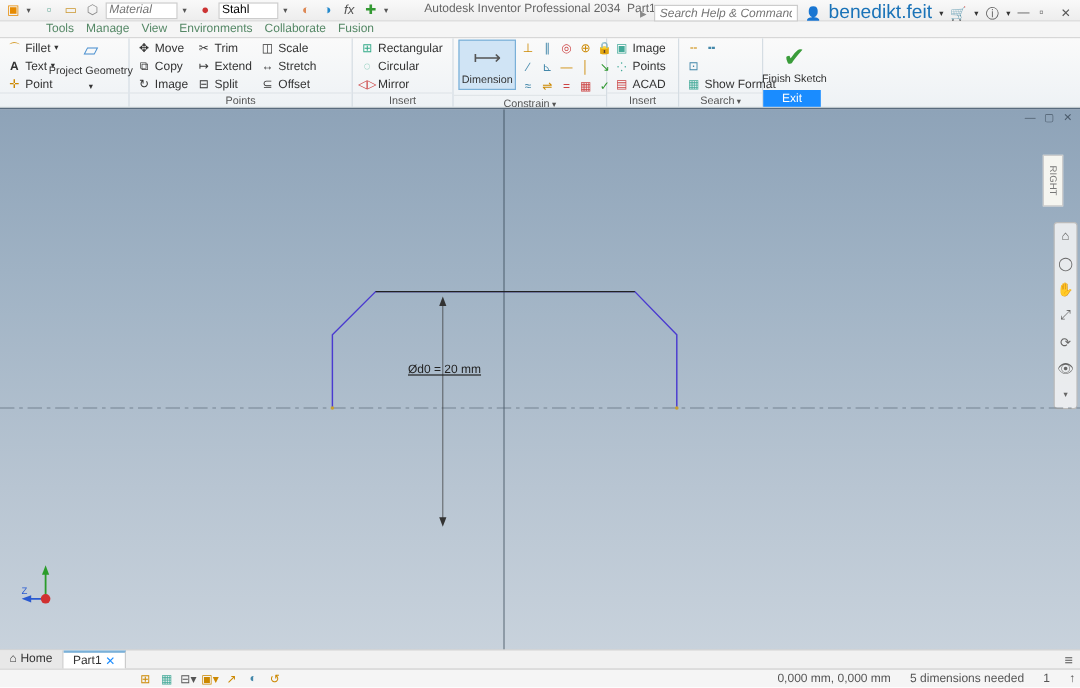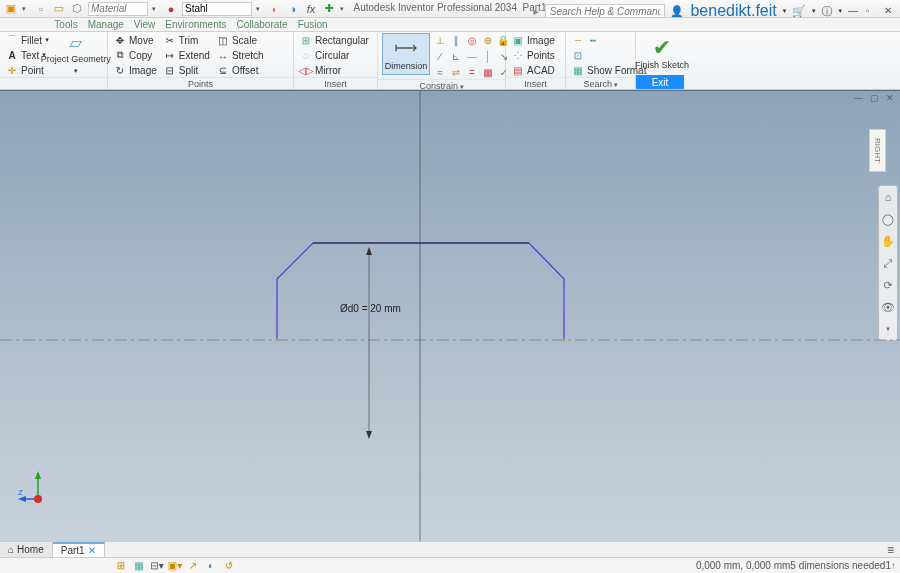--- a/index.html
+++ b/index.html
@@ -3,30 +3,30 @@
 <meta charset="utf-8">
 <style>
 * { box-sizing: border-box; margin: 0; padding: 0; font-family: "Segoe UI", Arial, sans-serif; }
 body { width: 900px; height: 573px; overflow: hidden; background: #fff; font-size: 11px; color: #333; }
 
 
 .qat { display: flex; align-items: center; height: 18px; background: linear-gradient(#f9f9f9,#ededed); border-bottom: 1px solid #d0d0d0; padding: 0 4px; gap: 4px; }
 .qat .icon { width: 14px; height: 14px; display: inline-flex; align-items: center; justify-content: center; }
 .qat input { height: 14px; font-size: 10px; border: 1px solid #ccc; padding: 0 2px; }
 .qat .material { width: 60px; color: #888; font-style: italic; }
-.qat .style { width: 70px; }
+.qat .style { width: 50px; }
 .qat .dd { width: 8px; font-size: 7px; color: #555; }
 .title-center { position: absolute; left: 50%; top: 2px; transform: translateX(-50%); font-size: 10px; color: #666; }
 .title-right { position: absolute; right: 4px; top: 2px; display: flex; align-items: center; gap: 6px; }
 .title-right input { width: 120px; height: 14px; font-size: 10px; color: #888; border: 1px solid #ccc; padding: 0 4px; font-style: italic; }
 .title-right .user { color: #1a73b8; font-size: 16px; }
 .title-right .winbtn { width: 12px; height: 12px; font-size: 10px; color: #555; cursor: pointer; }
 
 
-.tabs { display: flex; height: 14px; background: #f5f5f5; border-bottom: 1px solid #d0d0d0; padding-left: 16px; gap: 10px; align-items: center; }
+.tabs { display: flex; height: 14px; background: #f5f5f5; border-bottom: 1px solid #d0d0d0; padding-left: 0; gap: 10px; align-items: center; }
 .tabs span { font-size: 10px; color: #4a6; cursor: pointer; }
 .tabs span.t { color: #558866; }
 
 
 .ribbon { display: flex; height: 58px; background: linear-gradient(#fafafa,#eef2f5); border-bottom: 1px solid #bfc7cc; }
 .panel { border-right: 1px solid #d5dde3; padding: 1px 4px 0 4px; display: flex; flex-direction: column; justify-content: space-between; position: relative; }
 .panel .plabel { font-size: 9px; color: #555; text-align: center; padding: 1px 0; border-top: 1px solid #e0e5e8; margin: 0 -4px; }
 .panel .plabel.dd::after { content: " ▾"; font-size: 7px; }
 .pbody { display: flex; gap: 3px; flex: 1; align-items: flex-start; }
 .pcol { display: flex; flex-direction: column; gap: 1px; }
@@ -43,35 +43,35 @@
 
 
 .canvas-wrap { position: relative; height: 451px; background: linear-gradient(#8ea3b8 0%, #9fb2c4 30%, #b8c5d2 70%, #c8d2dc 100%); border-top: 1px solid #5a6c7e; }
 .doc-controls { position: absolute; right: 2px; top: 2px; display: flex; gap: 4px; }
 .doc-controls span { width: 12px; height: 12px; font-size: 9px; color: #4a5a6a; cursor: pointer; }
 .face-label { position: absolute; right: 14px; top: 38px; background: #f5f5f0; border: 1px solid #ccc; padding: 8px 3px; font-size: 8px; color: #777; writing-mode: vertical-rl; cursor: pointer; }
 .nav-tools { position: absolute; right: 2px; top: 94px; width: 20px; background: rgba(245,245,245,0.85); border: 1px solid #bbb; border-radius: 3px; padding: 3px 0; display: flex; flex-direction: column; align-items: center; gap: 6px; }
 .nav-tools span { width: 16px; height: 16px; font-size: 11px; color: #666; cursor: pointer; display: flex; align-items: center; justify-content: center; }
 
 svg.sketch { position: absolute; left: 0; top: 0; width: 100%; height: 100%; }
-.dim-text { position: absolute; font-size: 10px; color: #222; }
+.dim-text { position: absolute; font-size: 10px; color: #222; text-decoration: underline; }
 .ucs { position: absolute; left: 18px; bottom: 32px; }
 
 
 .btabs { display: flex; height: 16px; background: #f1f1f1; border-top: 1px solid #ccc; align-items: center; }
 .btabs .bt { padding: 0 8px; font-size: 10px; border-right: 1px solid #ccc; cursor: pointer; display: flex; align-items: center; gap: 3px; height: 100%; }
 .btabs .bt.home { background: #e8e8e8; }
 .btabs .bt.active { background: #fff; border-top: 2px solid #7ab0d8; }
 .btabs .menu { margin-left: auto; padding: 0 6px; font-size: 12px; color: #555; cursor: pointer; }
 
 
 .status { display: flex; height: 16px; background: #f5f5f5; border-top: 1px solid #ccc; align-items: center; padding: 0 4px; font-size: 10px; color: #555; }
 .status .sicons { display: flex; gap: 4px; margin-left: 110px; }
 .status .sicons span { width: 14px; height: 14px; cursor: pointer; display: inline-flex; align-items: center; justify-content: center; }
-.status .sright { margin-left: auto; display: flex; gap: 0; align-items: center; }
+.status .sright { margin-left: auto; display: flex; gap: 16px; align-items: center; }
 </style>
 </head>
 <body>
 
 <div class="qat">
   <span class="icon" style="color:#e68a00">▣</span>
   <span class="dd">▾</span>
   <span class="icon" style="color:#6a9">▫</span>
   <span class="icon" style="color:#c93">▭</span>
   <span class="icon" style="color:#888">⬡</span>

